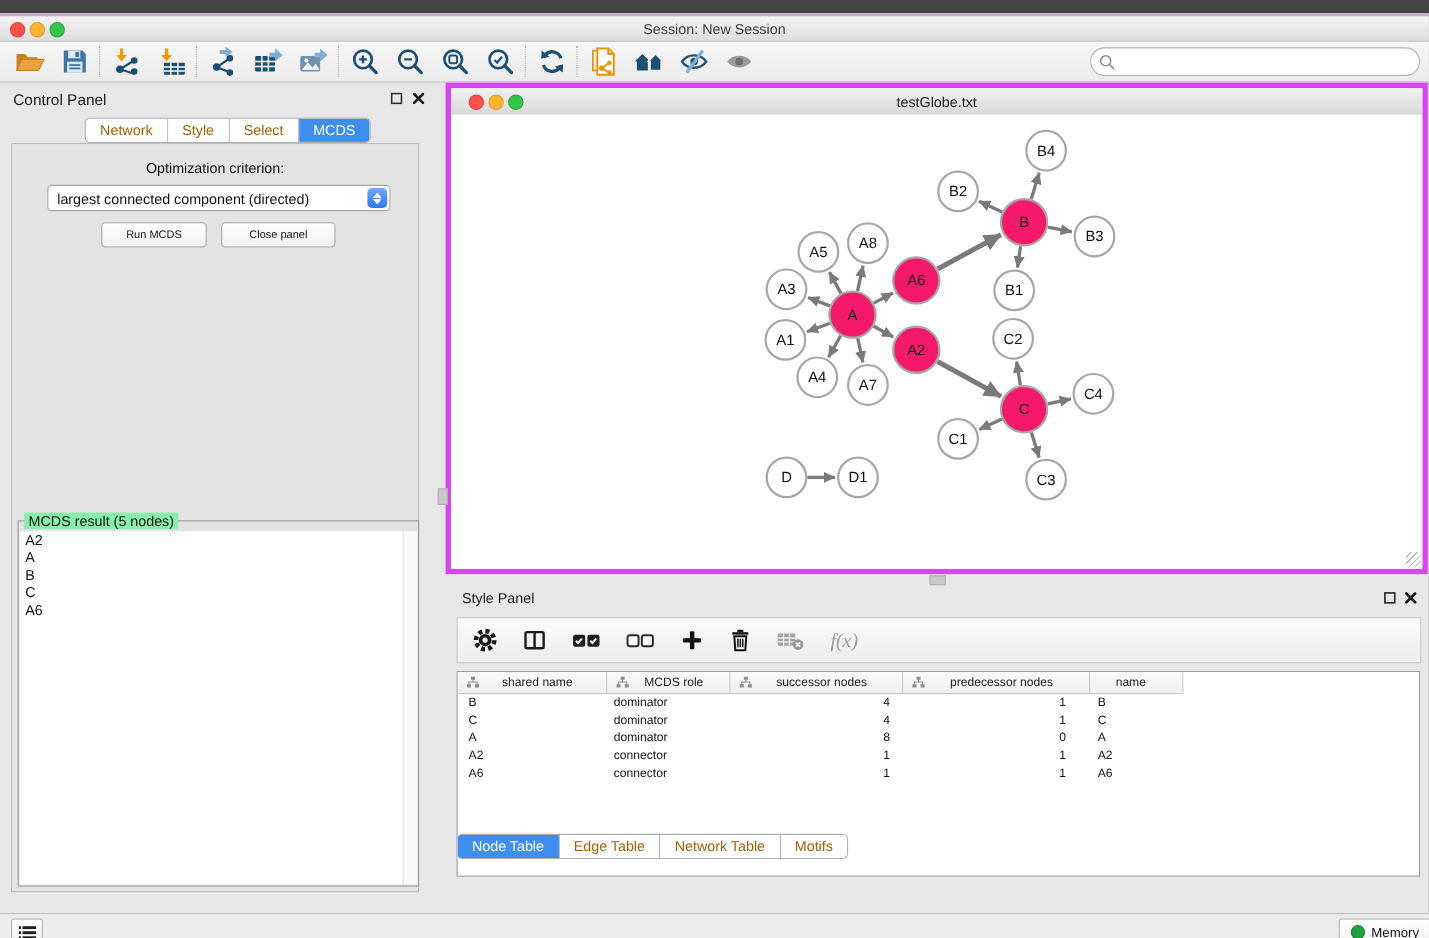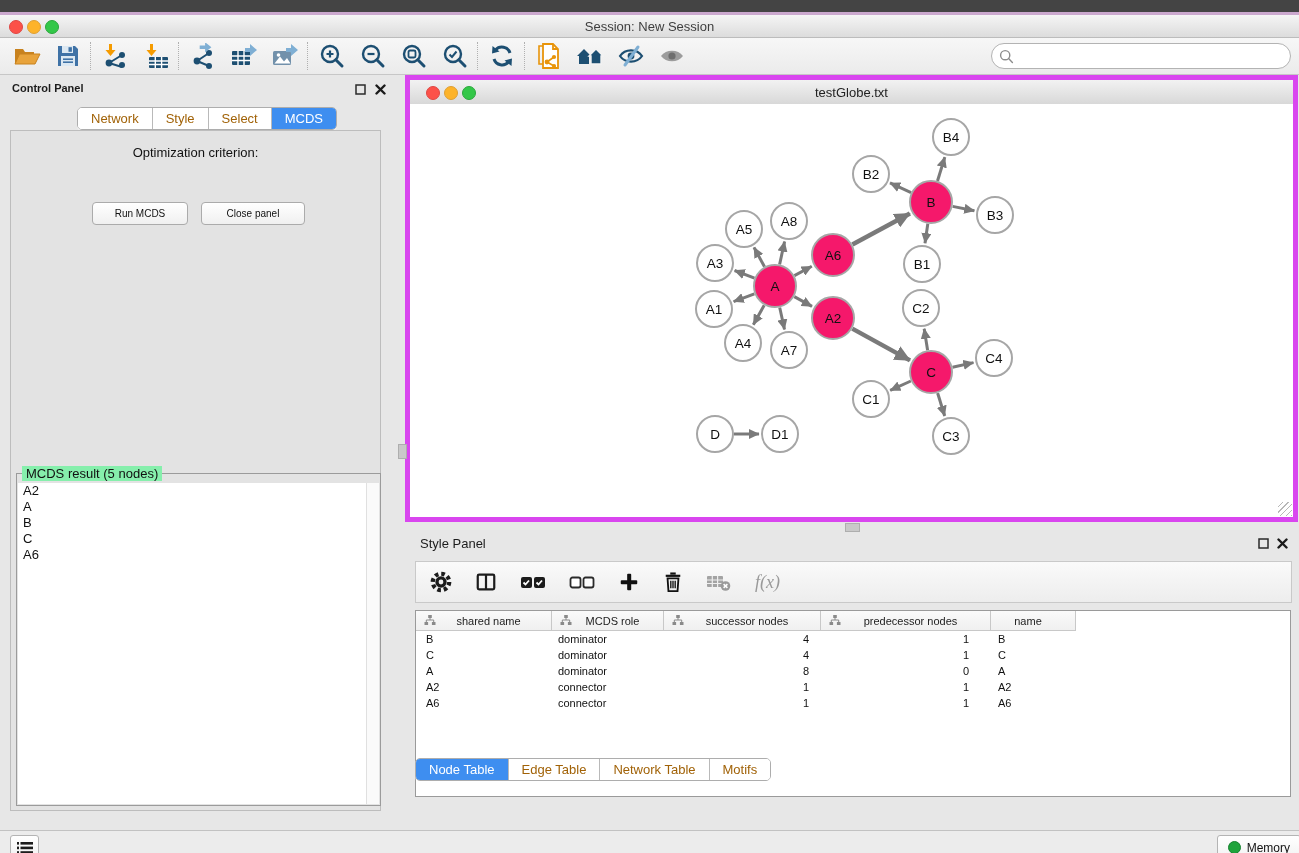--- a/index.html
+++ b/index.html
@@ -18,21 +18,21 @@
   .toolbar{position:absolute;left:0;top:26px;width:100%;height:36px;
     background:linear-gradient(#f7f7f7,#ebebeb);border-bottom:1px solid #c7c7c7;
     display:flex;align-items:center;}
   .tb-btn{width:41px;height:32px;display:flex;align-items:center;justify-content:center;flex:0 0 auto;}
   .tb-sep{width:1px;height:28px;border-left:1px dotted #b0b0b0;margin:0 2px;flex:0 0 auto;}
   .search-wrap{position:absolute;right:8px;top:5px;width:298px;height:24px;background:#fff;
     border:1px solid #b3b3b3;border-radius:13px;display:flex;align-items:center;}
   .search-wrap svg{margin-left:7px;}
   .search-wrap input{border:none;outline:none;flex:1;height:18px;font-size:13px;background:transparent;padding:0 8px 0 4px;}
   
-  .cp-title{position:absolute;left:12px;top:70px;font-size:11px;color:#1c1c1c;font-weight:bold;}
+  .cp-title{position:absolute;left:12px;top:70px;font-size:14px;color:#1c1c1c;}
   .panel-float{position:absolute;cursor:pointer;}
   .panel-close{position:absolute;cursor:pointer;}
   .seg-tabs{position:absolute;display:flex;border:1px solid #adadad;border-radius:5px;overflow:hidden;
     background:#fff;box-shadow:0 1px 0 rgba(255,255,255,.6);height:21px;}
   .seg-tab{padding:0 13px;line-height:21px;font-size:13px;color:#a16207;background:#fff;border-right:1px solid #b9b9b9;}
   .seg-tab:last-child{border-right:none;}
   .seg-tab.active{background:#3e8ef0;color:#fff;}
   .cp-content{position:absolute;left:10px;top:118px;width:371px;height:681px;
     background:#e3e3e3;border:1px solid #bdbdbd;box-sizing:border-box;}
   .opt-label{position:absolute;left:10px;top:133px;width:371px;text-align:center;font-size:13px;color:#111;}
@@ -263,20 +263,31 @@
 
   <div class="seg-tabs" style="left:77px;top:95px">
       <div class="seg-tab">Network</div>
       <div class="seg-tab">Style</div>
       <div class="seg-tab">Select</div>
       <div class="seg-tab active">MCDS</div>
     </div>
   <div class="cp-content"></div>
   <div class="opt-label">Optimization criterion:</div>
 
+  <div class="combo">
+    <span class="combo-text">largest connected component (directed)</span>
+    <span class="spinner">
+      <svg width="8" height="5" viewBox="0 0 8 5">
+          <polygon points="4,0 8,5 0,5" fill="#fff"></polygon>
+        </svg>
+      <svg width="8" height="5" viewBox="0 0 8 5">
+          <polygon points="0,0 8,0 4,5" fill="#fff"></polygon>
+        </svg>
+    </span>
+  </div>
 
   <div class="btn" style="left:92px;top:190px;width:96px">Run MCDS</div>
   <div class="btn" style="left:201px;top:190px;width:104px">Close panel</div>
 
   <div class="groupbox">
     <span class="gb-title">MCDS result (5 nodes)</span>
     <div class="gb-list">
         <div class="gb-item">A2</div>
         <div class="gb-item">A</div>
         <div class="gb-item">B</div>

